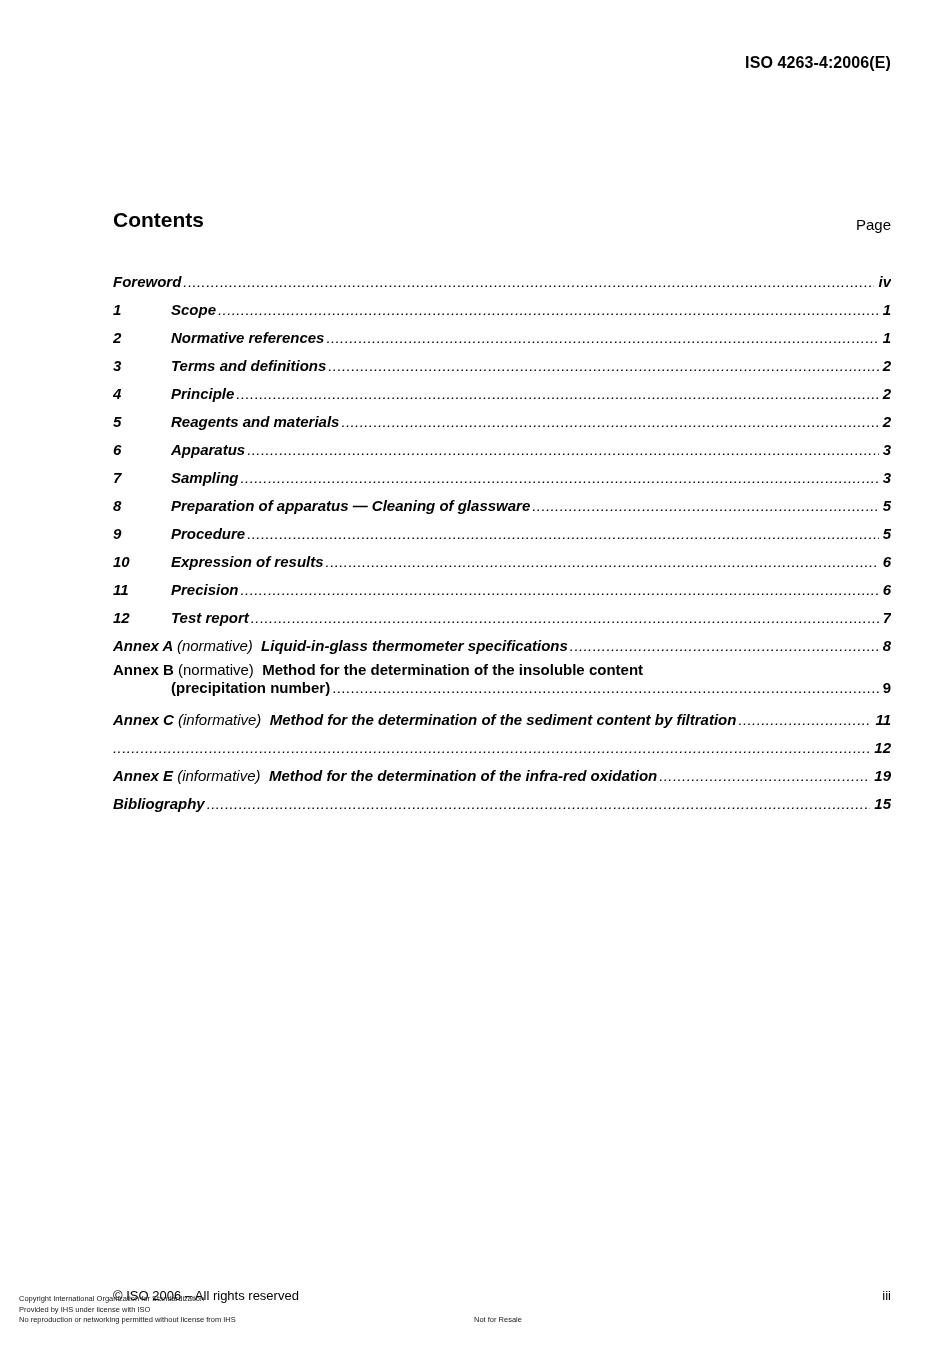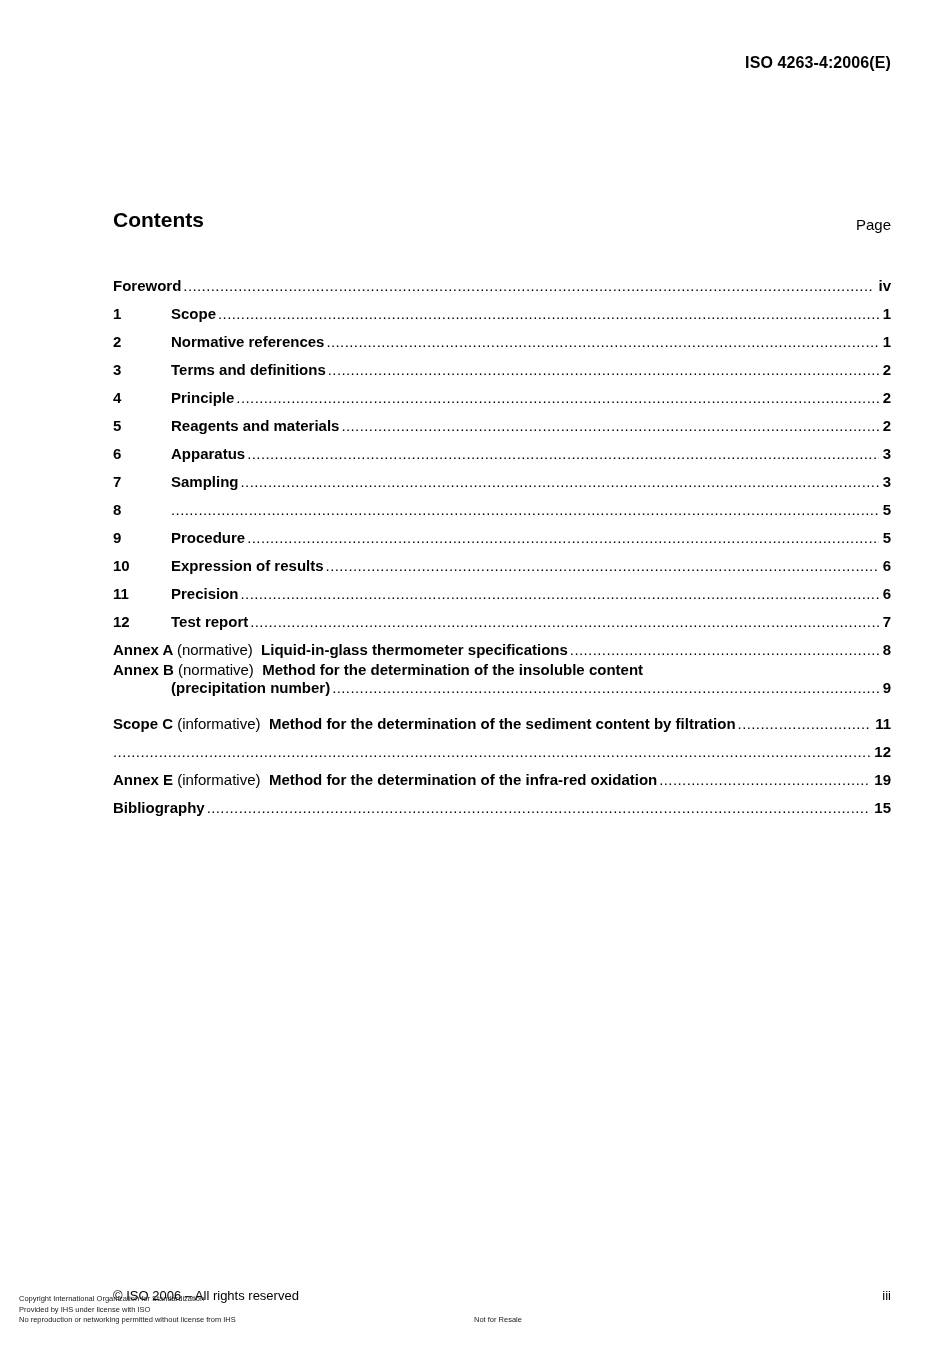--- a/index.html
+++ b/index.html
@@ -42,23 +42,24 @@
     top: 268px;
     width: 778px;
   }
   .toc-row {
     position: relative;
     height: 28px;
     font-size: 15px;
     line-height: 20px;
     font-weight: bold;
     display: flex;
-    align-items: flex-end;
+    align-items: center;
     overflow: hidden;
     white-space: nowrap;
+    font-style: italic;
   }
   .toc-num {
     display: inline-block;
     width: 58px;
     flex: 0 0 58px;
   }
   .toc-main {
     flex: 1 1 auto;
     display: flex;
     overflow: hidden;
@@ -216,20 +217,21 @@
     <div class="toc-main">
       <span class="toc-title">Sampling</span>
       <span class="toc-leader"></span>
       <span class="toc-page">3</span>
     </div>
   </div>
 
   <div class="toc-row">
     <span class="toc-num">8</span>
     <div class="toc-main">
+      <span class="toc-title">Preparation of apparatus — Cleaning of glassware</span>
       <span class="toc-leader"></span>
       <span class="toc-page">5</span>
     </div>
   </div>
 
   <div class="toc-row">
     <span class="toc-num">9</span>
     <div class="toc-main">
       <span class="toc-title">Procedure</span>
       <span class="toc-leader"></span>
@@ -287,21 +289,21 @@
         <span class="toc-title">(precipitation number)</span>
         <span class="toc-leader"></span>
         <span class="toc-page">9</span>
       </div>
     </div>
   </div>
 
   <div class="toc-row">
     <div class="toc-main">
       <span class="toc-title">
-        <span>Scope C</span>
+        <span>Annex C</span>
         <span class="annex-kind">(informative)</span>&nbsp;
         <span>Method for the determination of the sediment content by filtration</span>
       </span>
       <span class="toc-leader"></span>
       <span class="toc-page">11</span>
     </div>
   </div>
 
   <div class="toc-row">
     <div class="toc-main">

